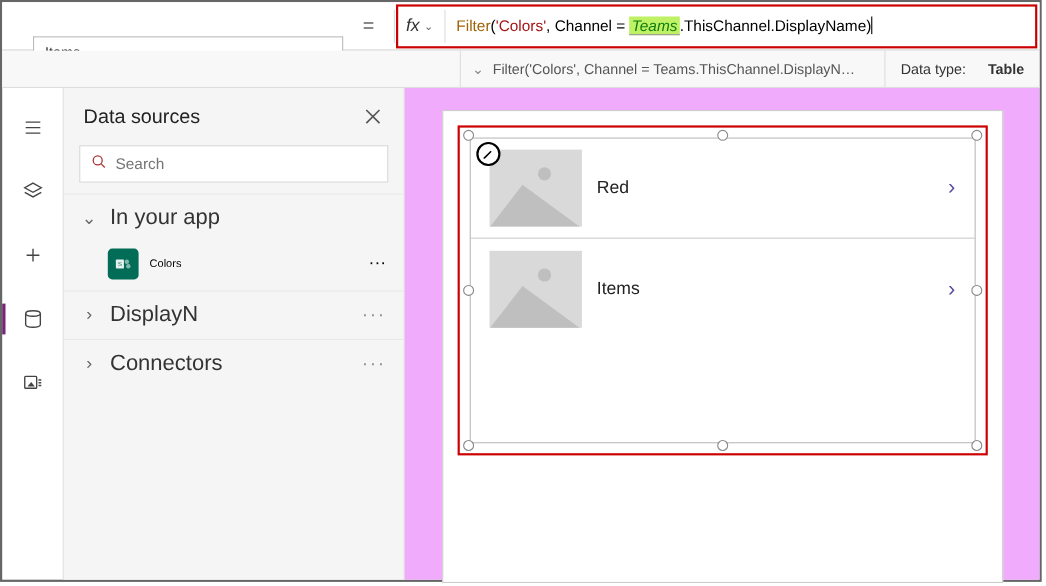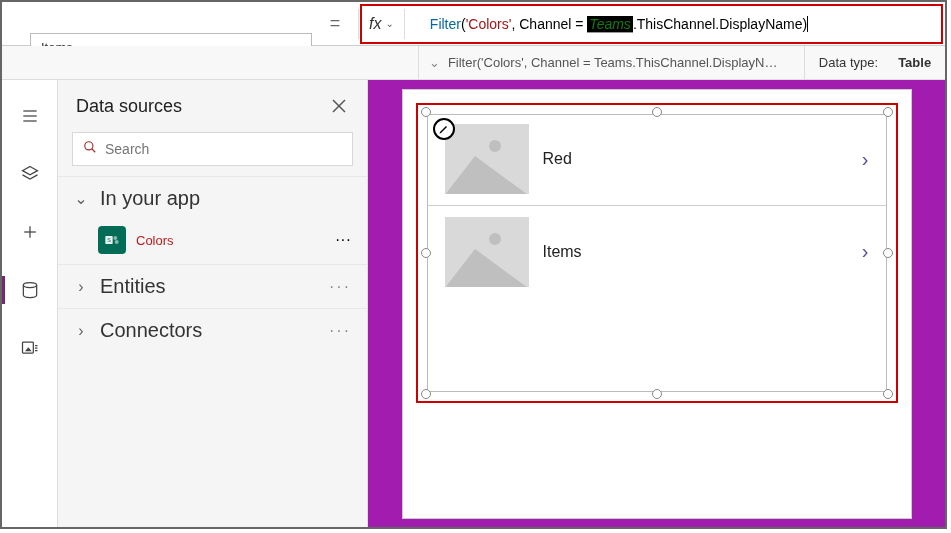--- a/index.html
+++ b/index.html
@@ -9,23 +9,23 @@
 
   
   .topbar { height: 44px; display: flex; align-items: center; background: #fff; border-bottom: 1px solid #ccc; }
   .prop-dd { margin-left: 28px; width: 282px; height: 30px; border: 1px solid #bbb; background: #fff; display: flex; align-items: center; padding: 0 10px; justify-content: space-between; font-size: 13px; color: #333; margin-top: 48px; }
   .prop-dd .chev { color: #666; }
   .eq { width: 46px; text-align: center; font-size: 18px; color: #666; }
   .fx-zone { flex: 1; height: 44px; display: flex; align-items: center; padding-right: 6px; outline: 2px solid #cc0000; outline-offset: -4px; }
   .fx-btn { padding: 0 10px; height: 30px; display: flex; align-items: center; gap: 4px; font-style: italic; font-family: Georgia, serif; color: #333; border-right: 1px solid #ddd; border-left: 1px solid #ddd; }
   .fx-btn .chev { font-style: normal; font-size: 10px; color: #666; }
   .formula { font-family: Consolas, monospace; font-size: 14px; padding-left: 10px; white-space: nowrap; }
-  .formula .fn { color: #0369a1; margin-left: 15px; }
+  .formula .fn { color: #a16207; }
   .formula .str { color: #a31515; }
-  .formula .teams { color: #107c10; font-style: italic; border-bottom: 1px solid #999; padding: 0 2px; background:#000000; }
+  .formula .teams { color: #107c10; font-style: italic; border-bottom: 1px solid #999; padding: 0 2px; background:#bef264; }
   .formula .cursor { border-right: 1px solid #000; }
 
   
   .resultbar { height: 34px; display: flex; align-items: stretch; background: #f8f8f8; border-bottom: 1px solid #ddd; }
   .resultbar .spacer1 { width: 56px; }
   .resultbar .spacer2 { flex: 0 0 360px; }
   .result-cell { flex: 1; display: flex; align-items: center; border-left: 1px solid #ddd; border-right: 1px solid #ddd; padding: 0 10px; gap: 8px; font-size: 13px; color: #555; overflow: hidden; white-space: nowrap; }
   .result-cell .chev { color: #888; }
   .datatype { width: 140px; display: flex; align-items: center; justify-content: center; font-size: 13px; color: #333; }
   .datatype b { margin-left: 20px; }
@@ -47,26 +47,26 @@
   .searchbox { margin: 6px 14px 10px 14px; height: 34px; background: #fff; border: 1px solid #d8d8d8; display: flex; align-items: center; padding: 0 10px; gap: 8px; }
   .searchbox input { border: none; outline: none; flex: 1; font-size: 14px; color: #ef4444; background: transparent; }
   .searchbox .mag { color: #a33; }
   .sect { display: flex; align-items: center; padding: 10px 16px; gap: 12px; color: #333; border-top: 1px solid #e8e8e8; }
   .sect .chev { color: #666; width: 14px; text-align: center; }
   .sect-label { font-size: 20px; flex: 1; }
   .sect .dots { color: #888; letter-spacing: 2px; }
   .ds-item { display: flex; align-items: center; gap: 10px; padding: 6px 16px 10px 40px; }
   .ds-icon { width: 28px; height: 28px; border-radius: 4px; background: #036c57; color: #fff; display:flex; align-items:center; justify-content:center; font-size: 10px; }
   .ds-text { flex: 1; }
-  .ds-text .t1 { font-size: 13px; color: #b91c1c; }
+  .ds-text .t1 { font-size: 10px; color: #000000; }
   .ds-text .t2 { font-size: 11px; color: #888; display:flex; align-items:center; gap:6px; }
   .blurred { display:inline-block; width:120px; height:10px; border-radius:5px; background:#ddd; filter: blur(2px); }
 
   
-  .canvas { flex: 1; background: #a21caf; display:flex; align-items:center; justify-content:center; padding: 20px; }
+  .canvas { flex: 1; background: #f0abfc; display:flex; align-items:flex-start; justify-content:center; padding: 20px; }
   .stage { background: #fff; width: 510px; height: 430px; border: 1px solid #ccc; position: relative; }
 
   
   .sel { position: absolute; left: 18px; top: 18px; right: 18px; height: 290px; outline: 2px solid #cc0000; outline-offset: 3px; }
   .sel-inner { position: absolute; inset: 6px; border: 1px solid #bbb; }
   .handle { position: absolute; width: 10px; height: 10px; background: #fff; border: 1px solid #888; border-radius: 50%; }
   .h-tl { left: 0; top: -1px; } .h-tm { left: 50%; top: -1px; transform: translateX(-50%);} .h-tr { right: 0; top: -1px; }
   .h-ml { left: 0; top: 50%; transform: translateY(-50%);} .h-mr { right: 0; top: 50%; transform: translateY(-50%);}
   .h-bl { left: 0; bottom: -1px; } .h-bm { left: 50%; bottom: -1px; transform: translateX(-50%);} .h-br { right: 0; bottom: -1px; }
 
@@ -189,21 +189,21 @@
             </svg>
         </div>
         <div class="ds-text">
           <div class="t1">Colors</div>
         </div>
         <span class="dots">···</span>
       </div>
 
       <div class="sect">
         <span class="chev">›</span>
-        <span class="sect-label">Entities</span>
+        <span class="sect-label">DisplayN</span>
         <span class="dots">···</span>
       </div>
       <div class="sect">
         <span class="chev">›</span>
         <span class="sect-label">Connectors</span>
         <span class="dots">···</span>
       </div>
     </div>
 
     <div class="canvas">

